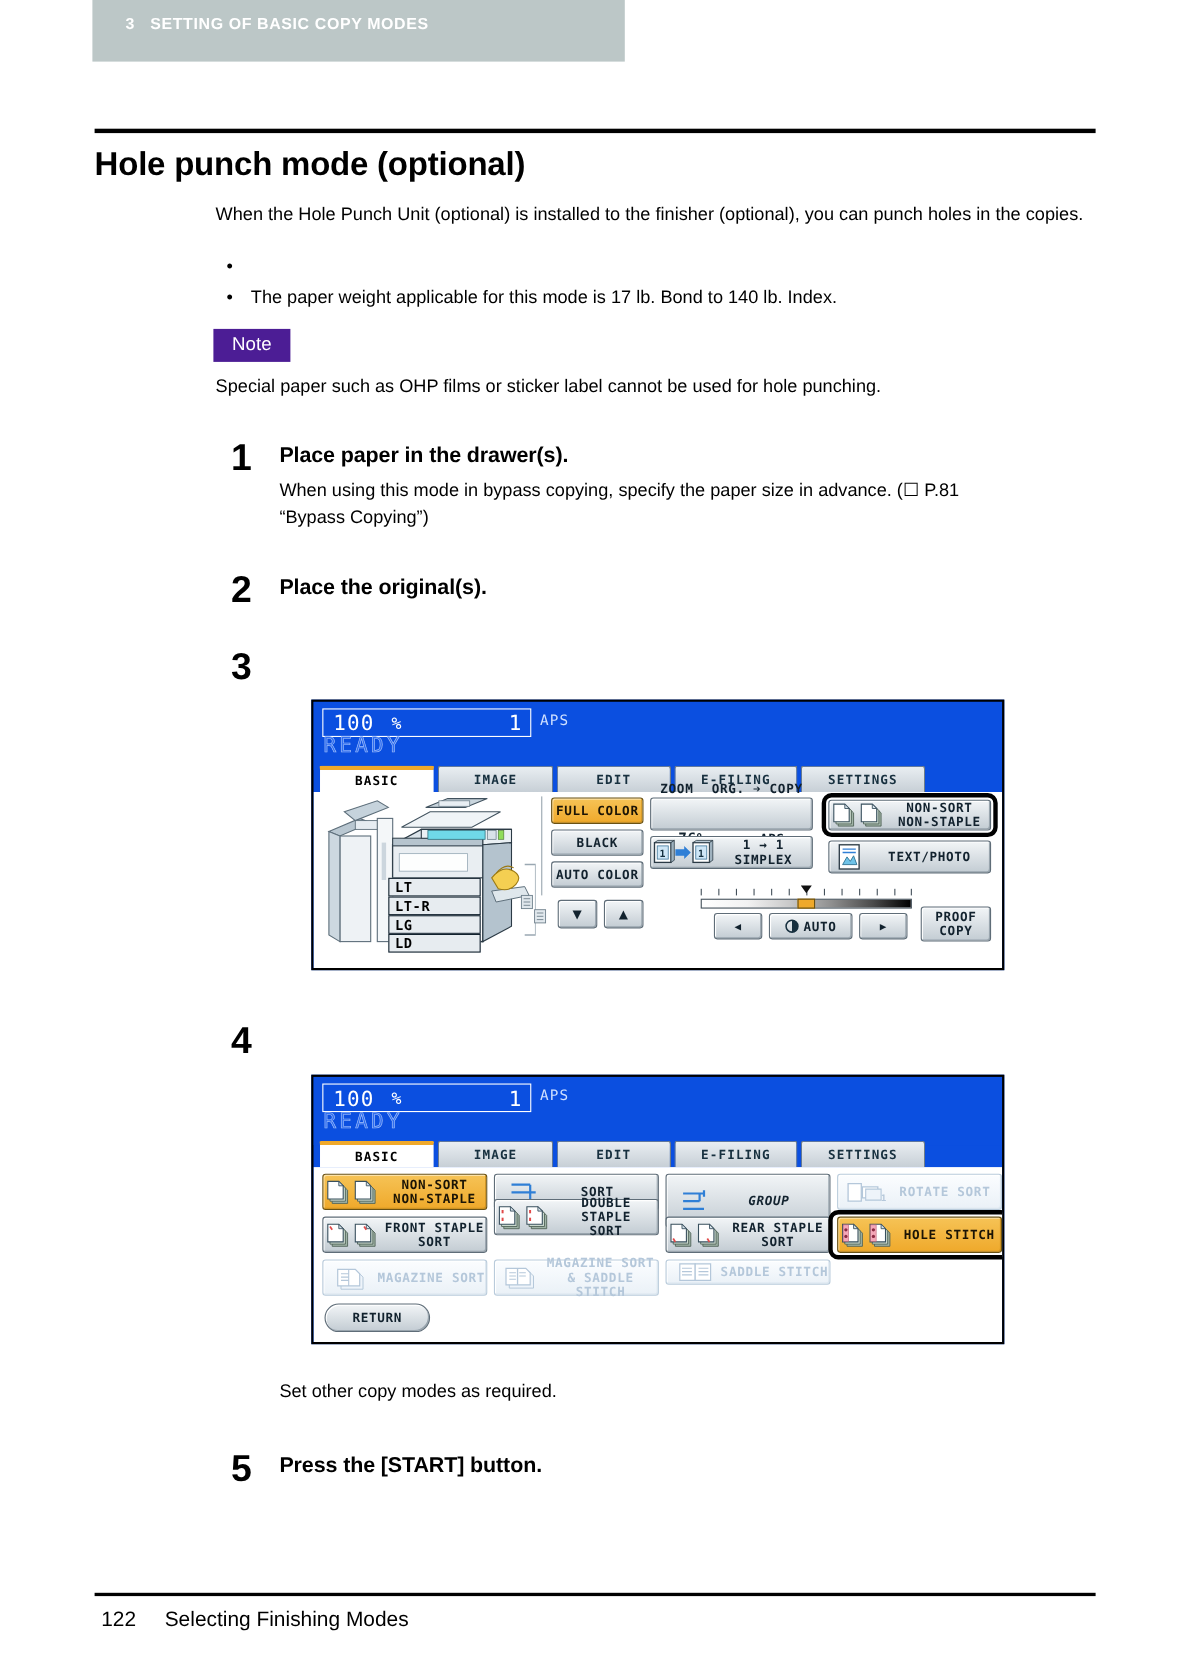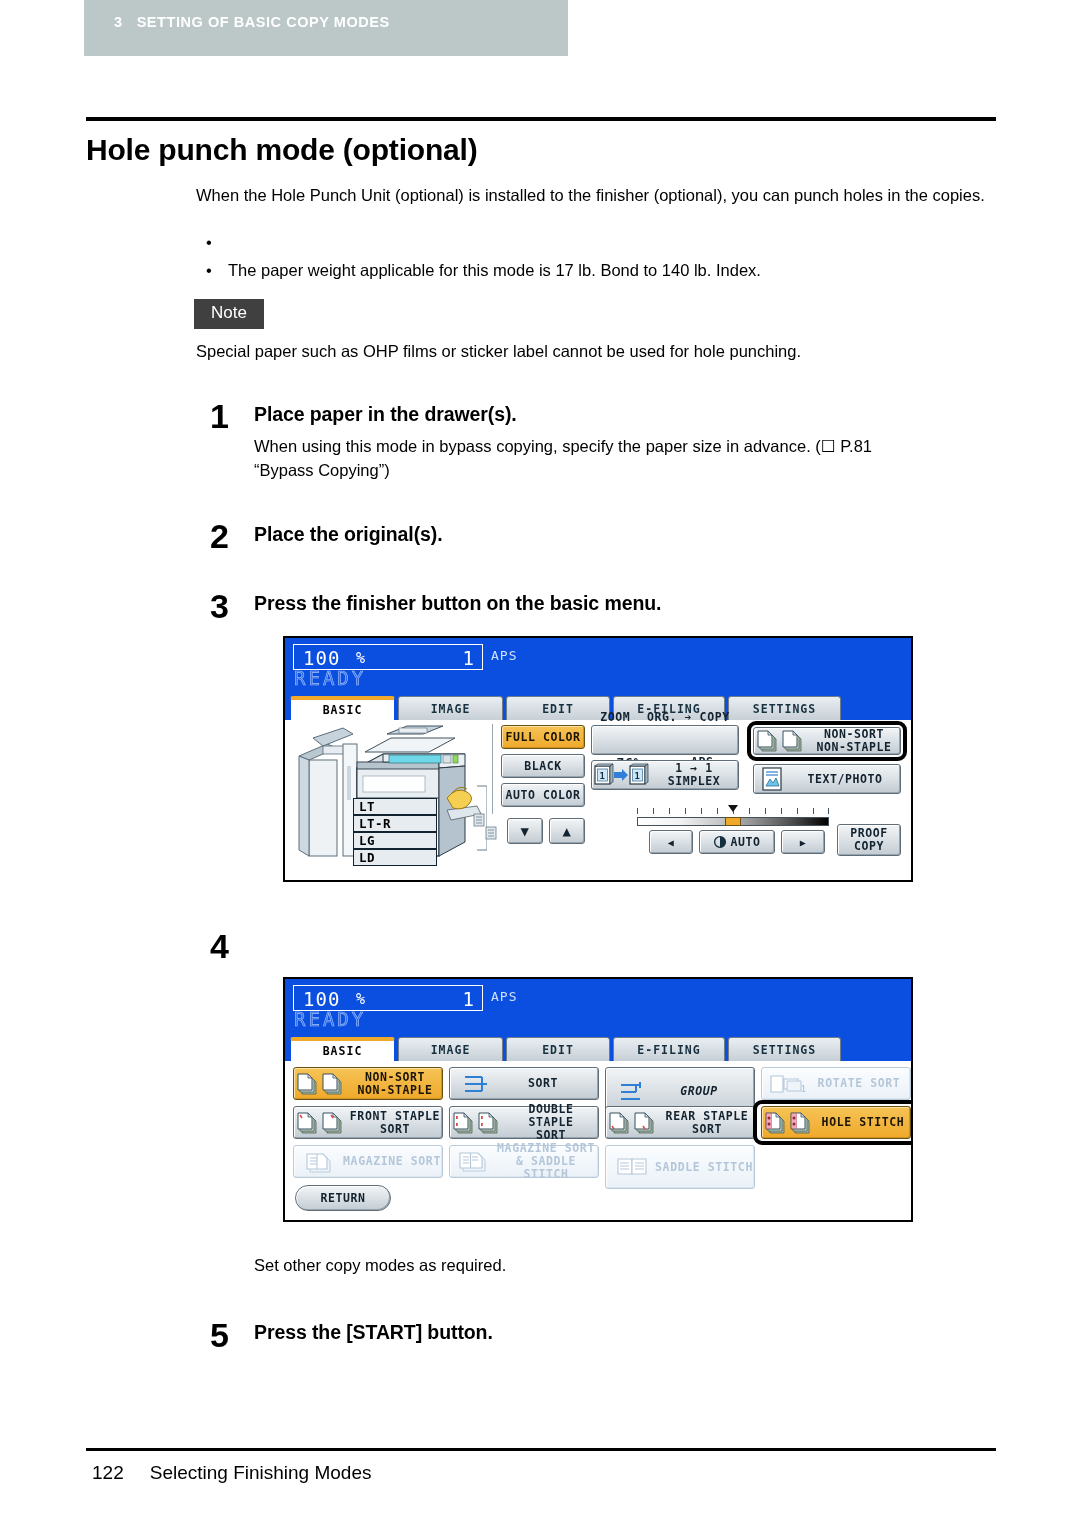--- a/index.html
+++ b/index.html
@@ -39,21 +39,21 @@
   .bullets{
     position:absolute;left:206px;top:228px;width:800px;
     font-size:16.5px;line-height:28px;
   }
   .bullets .bl{display:flex;}
   .bullets .dot{width:22px;flex:none;text-align:left;}
 
   
   .note-tag{
     position:absolute;left:194px;top:299px;
-    background:#404040;color:#fff;font-size:17px;
+    background:#4c1d95;color:#fff;font-size:17px;
     padding:4px 17px 6px 17px;
   }
   .note-body{
     position:absolute;left:196px;top:339px;width:820px;
     font-size:16.5px;line-height:24px;
   }
 
   
   .step-num{
     position:absolute;font-size:34px;font-weight:bold;font-family:"Liberation Sans",sans-serif;
@@ -207,21 +207,20 @@
   <div class="step-head" style="left:254px;top:403px;">Place paper in the drawer(s).</div>
   <div class="step-body" style="left:254px;top:434px;width:750px;">
     <div>When using this mode in bypass copying, specify the paper size in advance. (☐ P.81</div>
     <div>“Bypass Copying”)</div>
   </div>
 
   <div class="step-num" style="left:210px;top:517px;">2</div>
   <div class="step-head" style="left:254px;top:523px;">Place the original(s).</div>
 
   <div class="step-num" style="left:210px;top:587px;">3</div>
-  <div class="step-head" style="left:254px;top:592px;">Press the finisher button on the basic menu.</div>
 
   <div class="lcd" style="left:283px;top:636px;width:630px;height:246px;">
     <div class="lcd-top">
       <div class="ratio-box">
         <span class="ratio-100">100</span>
         <span class="ratio-pct">%</span>
         <span class="ratio-count">1</span>
       </div>
       <div class="aps-lbl">APS</div>
       <div class="ready-lbl">READY</div>
@@ -512,21 +511,21 @@
               <line x1="10" y1="5" x2="12" y2="8" stroke="#e04a4a" stroke-width="1.6"></line>
             </g>
           </svg>
         </span>
         <span class="btn-tx">
           <span style="display:block;">FRONT STAPLE</span>
           <span style="display:block;">SORT</span>
         </span>
       </div>
 
-      <div class="btn" style="left:164px;top:45px;width:150px;height:33px;">
+      <div class="btn" style="left:164px;top:29px;width:150px;height:33px;">
         <span class="btn-ic" style="margin-left:2px;">
           <svg width="52" height="26" viewBox="0 0 52 26" class="ic">
             <g>
               <polygon points="6,7 16,7 20,11 20,23 6,23" fill="#9fb3a6" stroke="#4e6257" stroke-width=".8"></polygon>
               <polygon points="4,5 14,5 18,9 18,21 4,21" fill="#c9d8cd" stroke="#4e6257" stroke-width=".8"></polygon>
               <polygon points="2,3 12,3 16,7 16,19 2,19" fill="#ffffff" stroke="#39505e" stroke-width="1"></polygon>
               <polygon points="12,3 16,7 12,7" fill="#d6e2e9" stroke="#39505e" stroke-width=".8"></polygon>
               <rect x="4" y="6" width="1.8" height="3" fill="#e04a4a"></rect>
               <rect x="4" y="13" width="1.8" height="3" fill="#e04a4a"></rect>
             </g>
@@ -624,21 +623,21 @@
             <line x1="14" y1="10" x2="20" y2="10" stroke="#b4c7da" stroke-width="1"></line>
             <line x1="12.5" y1="3" x2="12.5" y2="18" stroke="#b4c7da" stroke-width="1.2"></line>
           </svg>
         </span>
         <span class="btn-tx">
           <span style="display:block;">MAGAZINE SORT</span>
           <span style="display:block;">&amp; SADDLE STITCH</span>
         </span>
       </div>
 
-      <div class="btn dis" style="left:320px;top:84px;width:150px;height:44px;">
+      <div class="btn dis" style="left:320px;top:84px;width:150px;height:23px;">
         <span class="btn-ic" style="margin-left:10px;margin-right:4px;">
           <svg width="34" height="24" viewBox="0 0 34 24" class="ic">
             <polygon points="2,4 16,4 16,19 2,19" fill="#ffffff" stroke="#b4c7da" stroke-width="1.1"></polygon>
             <polygon points="16,4 30,4 30,19 16,19" fill="#ffffff" stroke="#b4c7da" stroke-width="1.1"></polygon>
             <line x1="4" y1="8" x2="13" y2="8" stroke="#b4c7da" stroke-width="1"></line>
             <line x1="4" y1="11" x2="13" y2="11" stroke="#b4c7da" stroke-width="1"></line>
             <line x1="4" y1="14" x2="13" y2="14" stroke="#b4c7da" stroke-width="1"></line>
             <line x1="19" y1="8" x2="28" y2="8" stroke="#b4c7da" stroke-width="1"></line>
             <line x1="19" y1="11" x2="28" y2="11" stroke="#b4c7da" stroke-width="1"></line>
             <line x1="19" y1="14" x2="28" y2="14" stroke="#b4c7da" stroke-width="1"></line>

